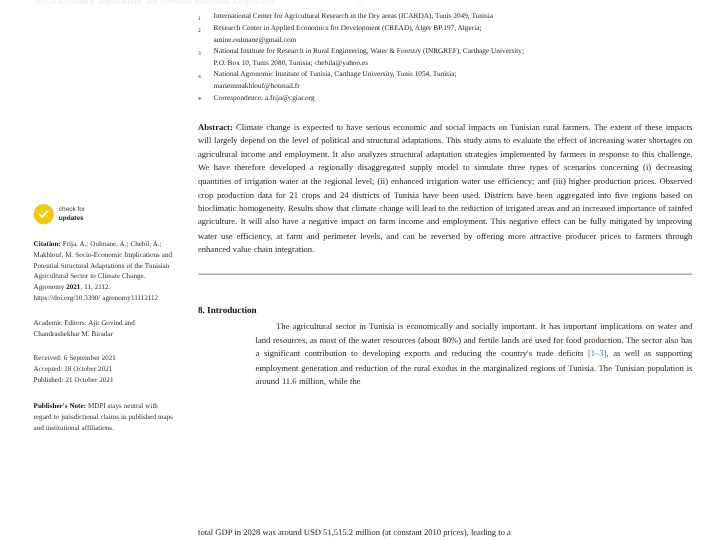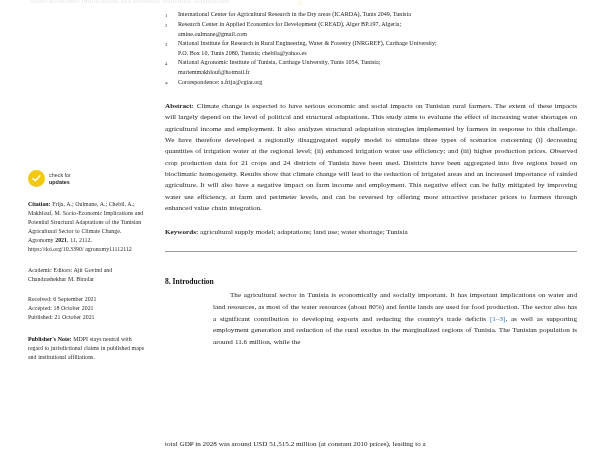--- a/index.html
+++ b/index.html
@@ -265,23 +265,20 @@
         <span class="affil-num star">*</span>
         <span class="affil-text">Correspondence: a.frija@cgiar.org</span>
       </div>
 
     </div>
 
     <div class="abstract">
       <b>Abstract:</b><span> Climate change is expected to have serious economic and social impacts on Tunisian rural farmers. The extent of these impacts will largely depend on the level of political and structural adaptations. This study aims to evaluate the effect of increasing water shortages on agricultural income and employment. It also analyzes structural adaptation strategies implemented by farmers in response to this challenge. We have therefore developed a regionally disaggregated supply model to simulate three types of scenarios concerning (i) decreasing quantities of irrigation water at the regional level; (ii) enhanced irrigation water use efficiency; and (iii) higher production prices. Observed crop production data for 21 crops and 24 districts of Tunisia have been used. Districts have been aggregated into five regions based on bioclimatic homogeneity. Results show that climate change will lead to the reduction of irrigated areas and an increased importance of rainfed agriculture. It will also have a negative impact on farm income and employment. This negative effect can be fully mitigated by improving water use efficiency, at farm and perimeter levels, and can be reversed by offering more attractive producer prices to farmers through enhanced value chain integration.</span>
     </div>
 
-    <div class="keywords">
-      <b>Keywords:</b><span> agricultural supply model; adaptations; land use; water shortage; Tunisia</span>
-    </div>
 
     <div class="rule"></div>
 
     <div class="sec-head">8. Introduction</div>
 
     <div class="body-par">
       <span>The agricultural sector in Tunisia is economically and socially important. It has important implications on water and land resources, as most of the water resources (about 80%) and fertile lands are used for food production. The sector also has a significant contribution to developing exports and reducing the country's trade deficits </span><span class="cite-ref">[1–3]</span><span>, as well as supporting employment generation and reduction of the rural exodus in the marginalized regions of Tunisia. The Tunisian population is around 11.6 million, while the</span>
     </div>
 
   </div>

